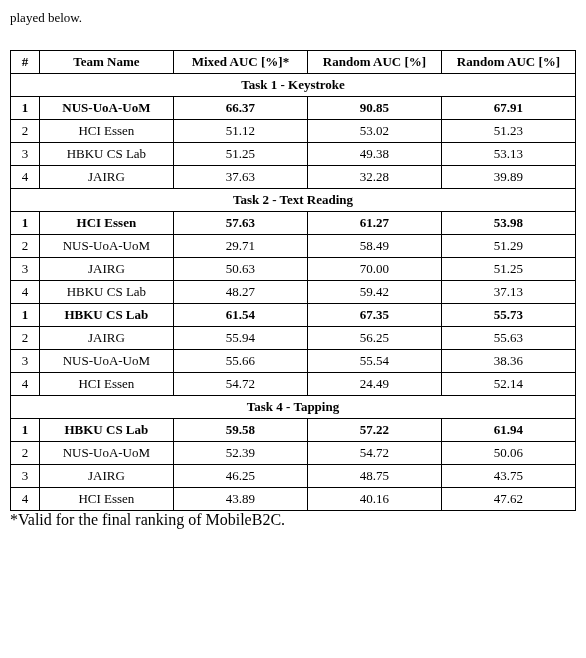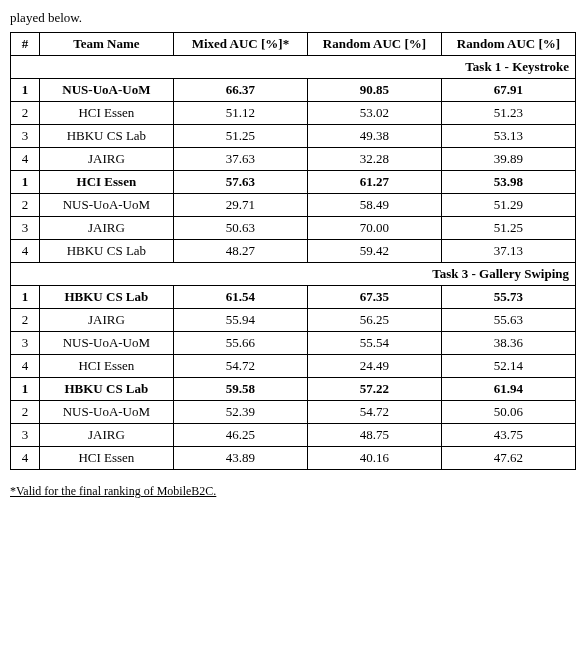--- a/index.html
+++ b/index.html
@@ -4,53 +4,52 @@
   <style>
     * { box-sizing: border-box; margin: 0; padding: 0; }
     body {
       font-family: "Times New Roman", Times, serif;
       font-size: 13px;
       background: #fff;
       padding: 10px;
       width: 586px;
     }
     .intro-text {
-      margin-bottom: 6px;
+      margin-bottom: 24px;
       font-size: 13px;
     }
     table {
       border-collapse: collapse;
       width: 100%;
     }
     th, td {
       border: 1px solid #000;
       text-align: center;
       padding: 3px 6px;
       vertical-align: middle;
     }
     th {
       font-weight: bold;
     }
     .task-header td {
-      text-align: right;
+      text-align: center;
       font-weight: bold;
       background: #fff;
       border-left: 1px solid #000;
       border-right: 1px solid #000;
     }
     .rank-1 td {
       font-weight: bold;
     }
     .rank-1 .rank-cell {
       font-weight: bold;
     }
     .footnote {
-      font-size: 12px;
-      margin-top: 14px;
-      text-decoration: underline;
+      font-size: 16px;
+      margin-top: 0;
     }
     .col-hash { width: 28px; }
     .col-team { width: 130px; }
     .col-mixed { width: 130px; }
     .col-random { width: 130px; }
     .col-skilled { width: 130px; }
   </style>
 </head>
 <body>
 
@@ -98,20 +97,23 @@
         <td class="random-cell">49.38</td>
         <td class="skilled-cell">53.13</td>
       </tr>
       <tr>
         <td class="rank-cell">4</td>
         <td class="team-cell">JAIRG</td>
         <td class="mixed-cell">37.63</td>
         <td class="random-cell">32.28</td>
         <td class="skilled-cell">39.89</td>
       </tr>
+      <tr class="task-header">
+        <td colspan="5">Task 2 - Text Reading</td>
+      </tr>
       <tr class="rank-1">
         <td class="rank-cell">1</td>
         <td class="team-cell">HCI Essen</td>
         <td class="mixed-cell">57.63</td>
         <td class="random-cell">61.27</td>
         <td class="skilled-cell">53.98</td>
       </tr>
       <tr>
         <td class="rank-cell">2</td>
         <td class="team-cell">NUS-UoA-UoM</td>
@@ -126,23 +128,20 @@
         <td class="random-cell">70.00</td>
         <td class="skilled-cell">51.25</td>
       </tr>
       <tr>
         <td class="rank-cell">4</td>
         <td class="team-cell">HBKU CS Lab</td>
         <td class="mixed-cell">48.27</td>
         <td class="random-cell">59.42</td>
         <td class="skilled-cell">37.13</td>
       </tr>
-      <tr class="task-header">
-        <td colspan="5">Task 3 - Gallery Swiping</td>
-      </tr>
       <tr class="rank-1">
         <td class="rank-cell">1</td>
         <td class="team-cell">HBKU CS Lab</td>
         <td class="mixed-cell">61.54</td>
         <td class="random-cell">67.35</td>
         <td class="skilled-cell">55.73</td>
       </tr>
       <tr>
         <td class="rank-cell">2</td>
         <td class="team-cell">JAIRG</td>
@@ -157,20 +156,23 @@
         <td class="random-cell">55.54</td>
         <td class="skilled-cell">38.36</td>
       </tr>
       <tr>
         <td class="rank-cell">4</td>
         <td class="team-cell">HCI Essen</td>
         <td class="mixed-cell">54.72</td>
         <td class="random-cell">24.49</td>
         <td class="skilled-cell">52.14</td>
       </tr>
+      <tr class="task-header">
+        <td colspan="5">Task 4 - Tapping</td>
+      </tr>
       <tr class="rank-1">
         <td class="rank-cell">1</td>
         <td class="team-cell">HBKU CS Lab</td>
         <td class="mixed-cell">59.58</td>
         <td class="random-cell">57.22</td>
         <td class="skilled-cell">61.94</td>
       </tr>
       <tr>
         <td class="rank-cell">2</td>
         <td class="team-cell">NUS-UoA-UoM</td>

